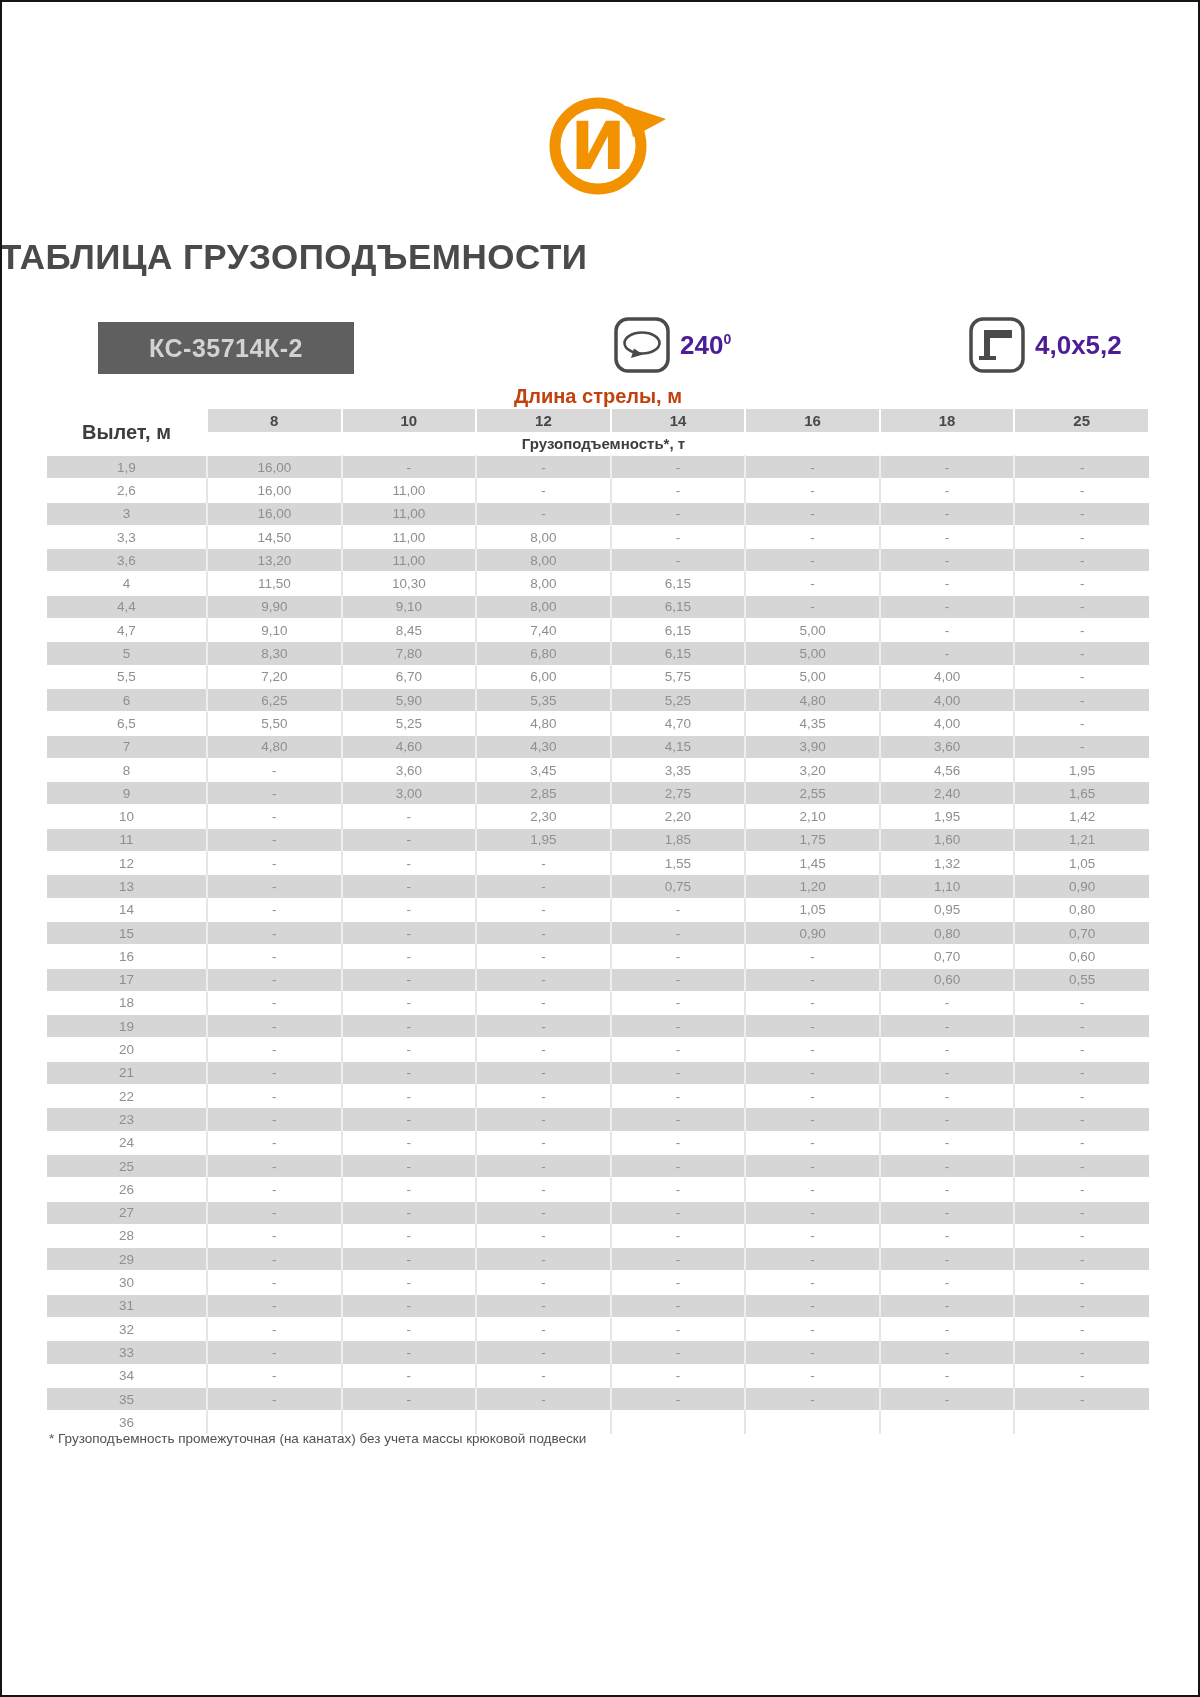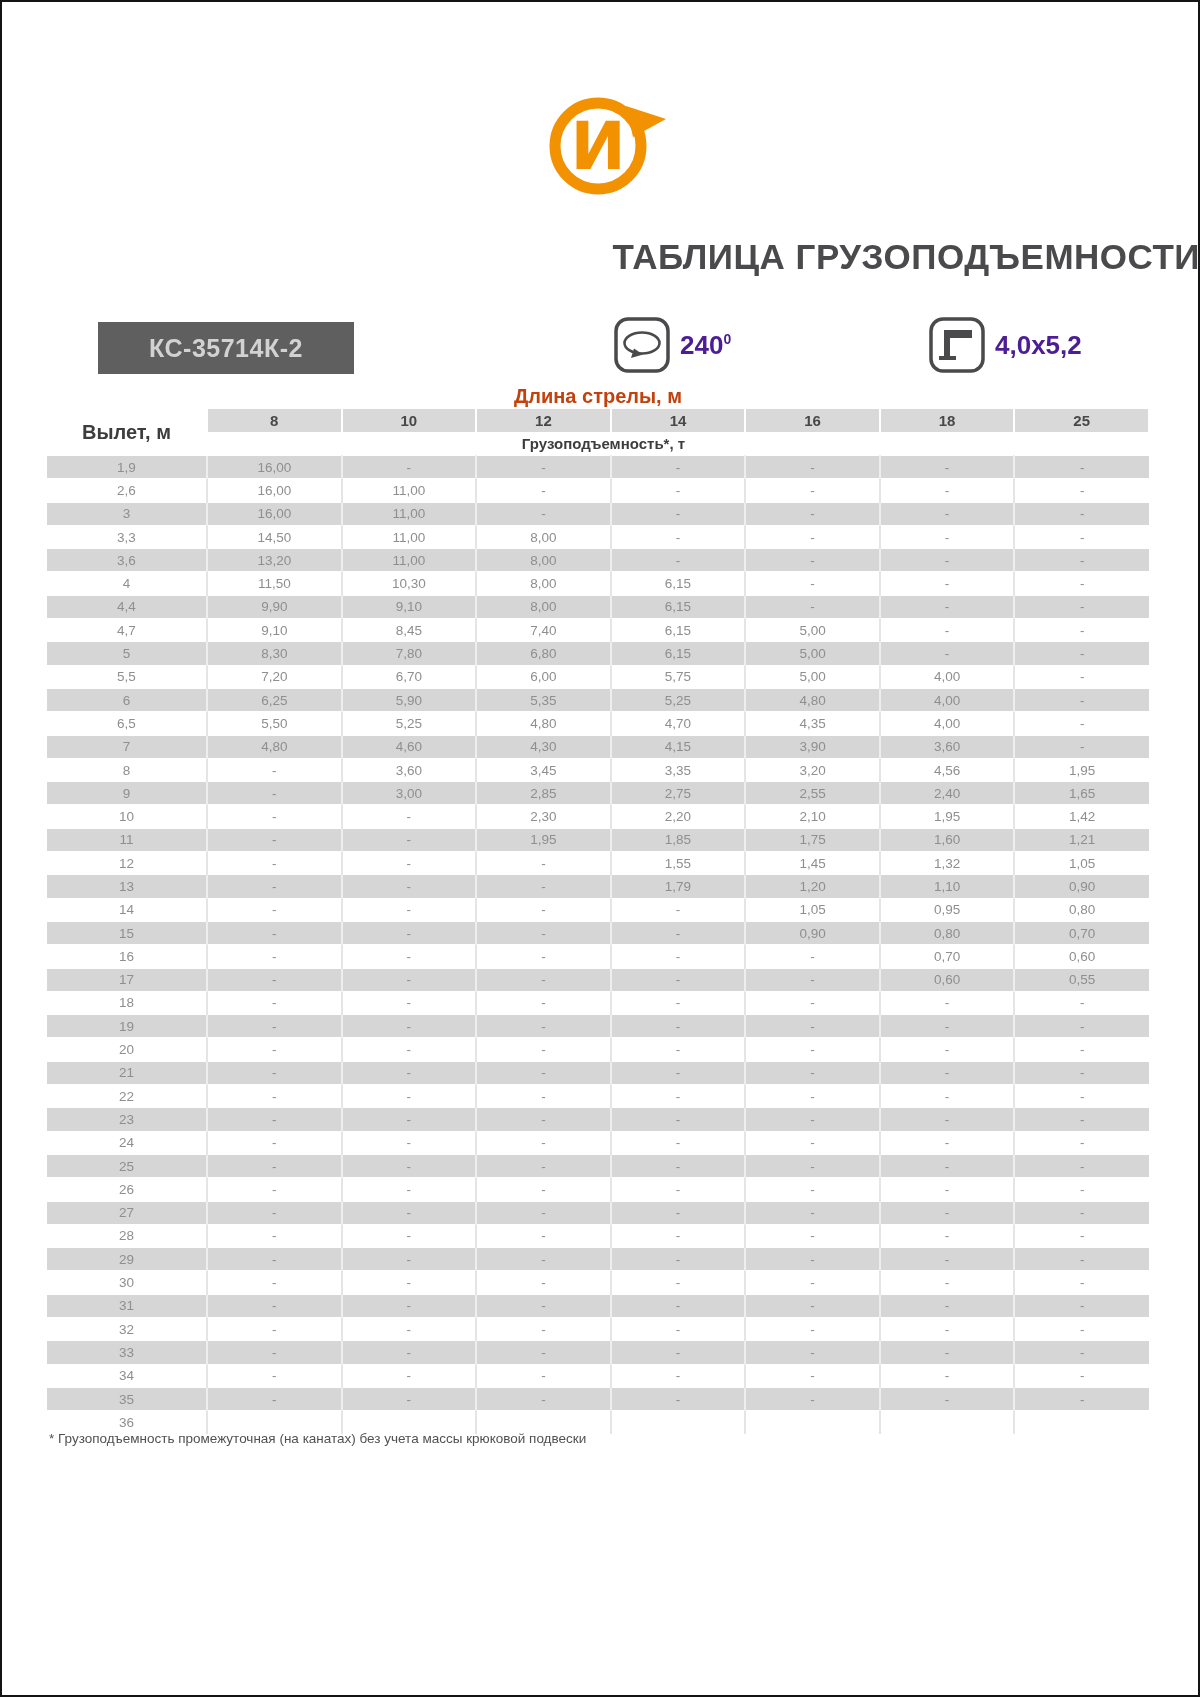--- a/index.html
+++ b/index.html
@@ -12,33 +12,33 @@
   .page-border {
     position: absolute; inset: 0;
     border: 2px solid #141414;
     pointer-events: none; z-index: 50;
   }
   
   .logo { position: absolute; left: 540px; top: 90px; width: 128px; height: 110px; }
   
   .title {
     position: absolute; top: 237px; left: 0; width: 100%;
-    text-align: right; font-size: 35px; font-weight: bold;
+    text-align: left; font-size: 35px; font-weight: bold;
     color: #4a4a4c; letter-spacing: 0.5px;
   }
   
   .model-badge {
     position: absolute; left: 50px; top: 322px; width: 256px; height: 52px;
     background: #5f5f5f; color: #d2d2d2;
     display: flex; align-items: center; justify-content: center;
     font-size: 25px; font-weight: bold; letter-spacing: 0.5px; margin-left: 48px;
   }
   .control { position: absolute; top: 316px; display: flex; align-items: center; gap: 9px; }
   .control-rotation { left: 613px; }
-  .control-outriggers { left: 928px; }
+  .control-outriggers { left: 968px; }
   .control-label { font-size: 26px; font-weight: bold; color: #4c1d95; }
   .control-label sup { font-size: 14px; vertical-align: 10px; }
   
   .capacity-table-wrap { position: absolute; left: 47px; top: 383px; width: 1103px; }
   table.capacity { width: 100%; border-collapse: collapse; table-layout: fixed; }
   table.capacity td { padding: 0; text-align: center; vertical-align: middle; }
   tr.boom-row td {
     height: 26px; background: #fff; font-size: 20px; font-weight: bold; color: #c2410c;
   }
   td.outreach-head {
@@ -316,21 +316,21 @@
           <td>1,55</td>
           <td>1,45</td>
           <td>1,32</td>
           <td>1,05</td>
         </tr>
         <tr class="gray">
           <td>13</td>
           <td>-</td>
           <td>-</td>
           <td>-</td>
-          <td>1,79</td>
+          <td>0,75</td>
           <td>1,20</td>
           <td>1,10</td>
           <td>0,90</td>
         </tr>
         <tr class="white">
           <td>14</td>
           <td>-</td>
           <td>-</td>
           <td>-</td>
           <td>-</td>

